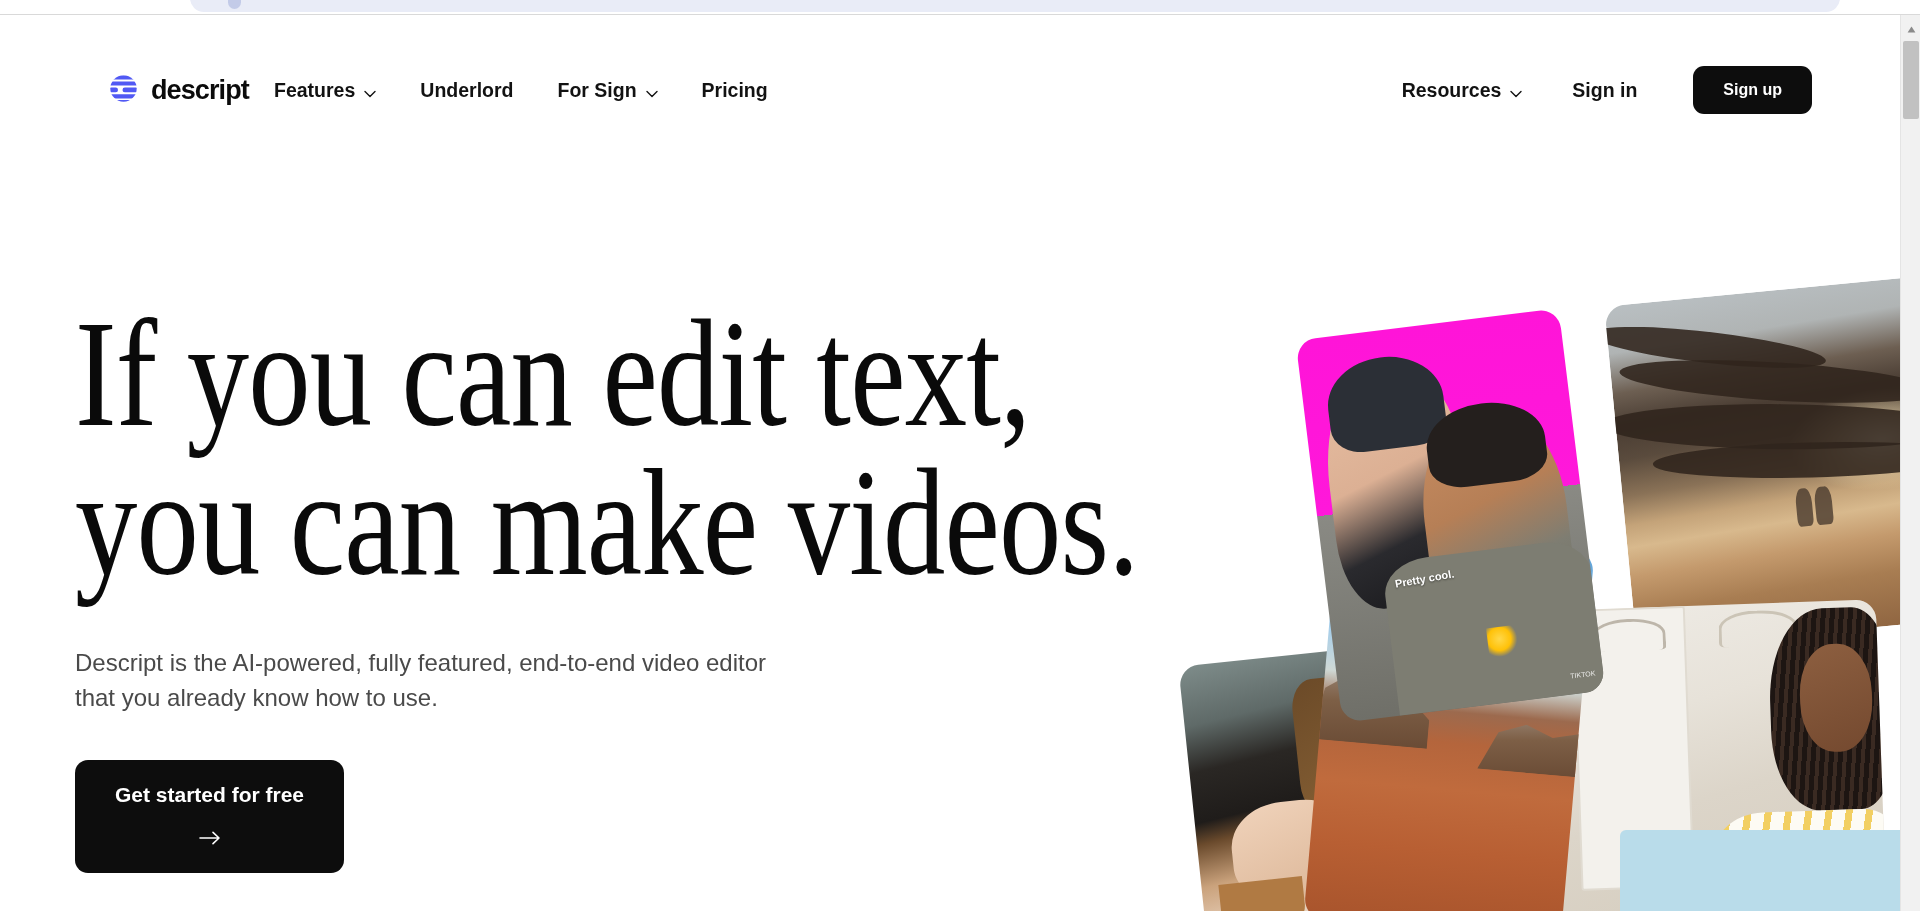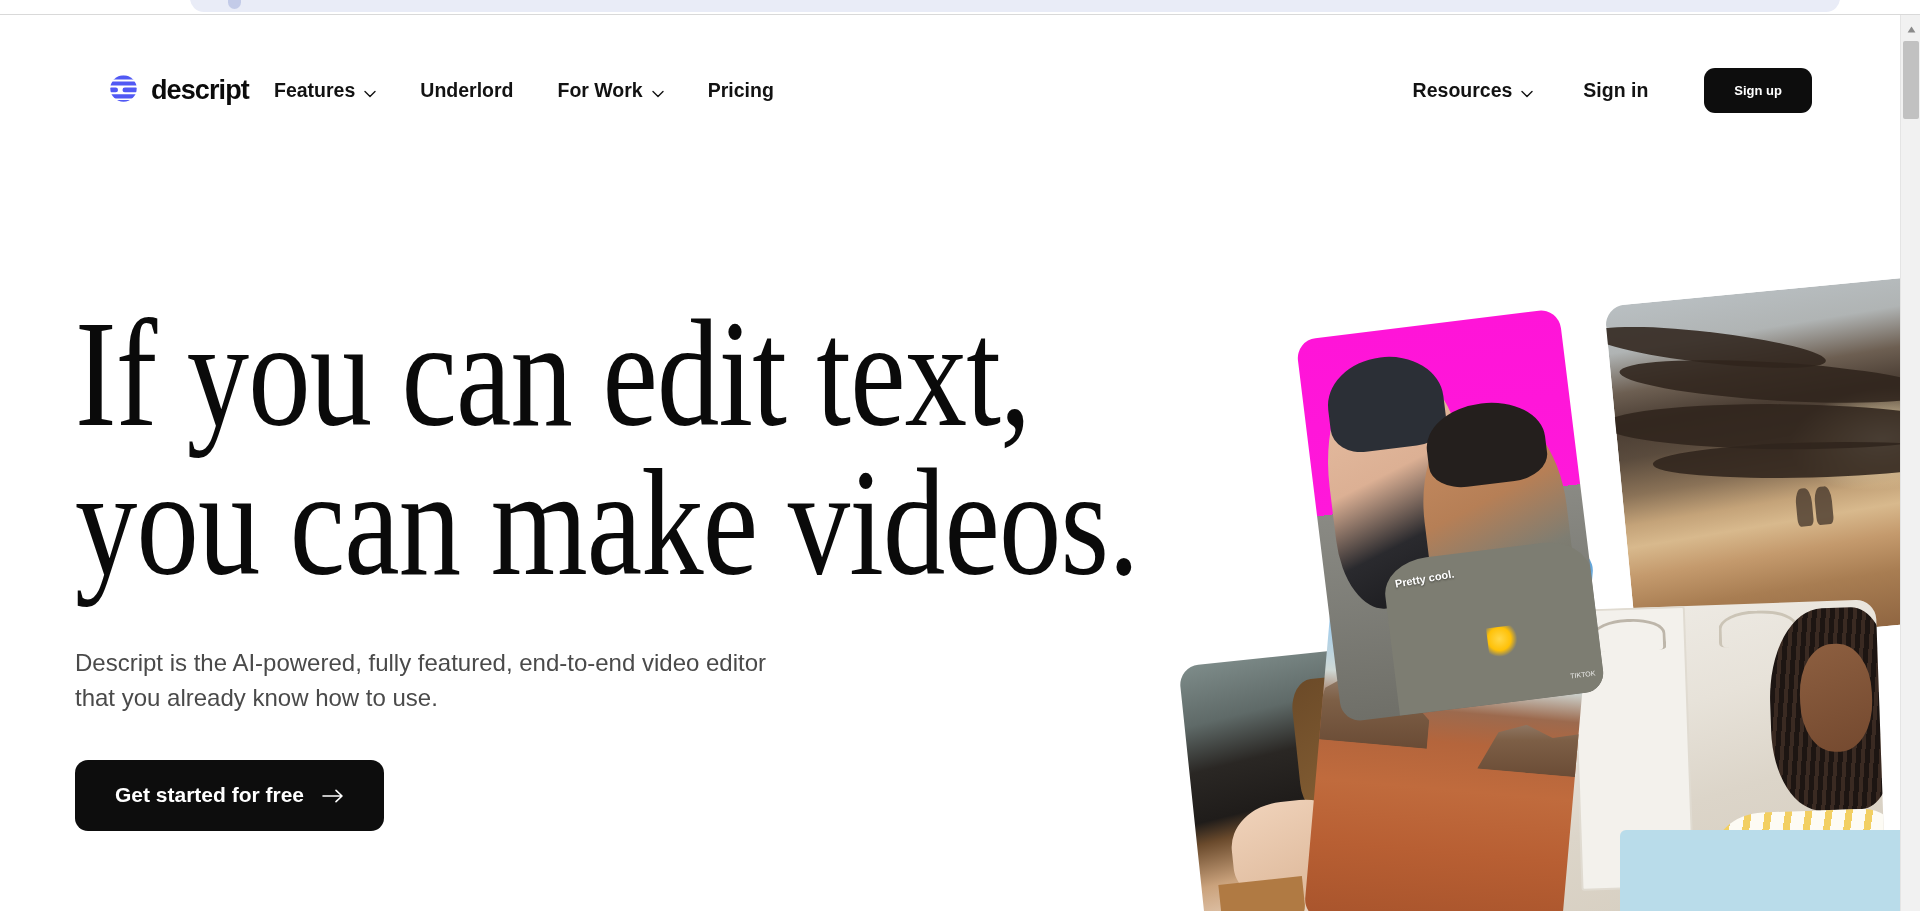--- a/index.html
+++ b/index.html
@@ -134,21 +134,21 @@
     position: absolute;
     right: 88px;
     display: flex;
     align-items: center;
     gap: 6px;
   }
   #signup-button {
     margin-left: 28px;
     background: #0d0d0d;
     color: #ffffff;
-    font-size: 13px;
+    font-size: 16px;
     font-weight: 700;
     border: none;
     border-radius: 11px;
     padding: 15px 30px;
     cursor: pointer;
     font-family: "Liberation Sans", sans-serif;
     white-space: nowrap;
   }
 
   
@@ -190,20 +190,21 @@
     gap: 18px;
     background: #0d0d0d;
     color: #ffffff;
     border: none;
     border-radius: 13px;
     padding: 23px 40px;
     font-size: 21px;
     font-weight: 700;
     cursor: pointer;
     font-family: "Liberation Sans", sans-serif;
+    flex-direction: column;
   }
   #hero-cta .cta-arrow { display: block; margin-top: 1px; }
 
   
   #hero-collage {
     position: absolute;
     left: 1290px;
     top: 250px;
     width: 640px;
     height: 660px;
@@ -458,21 +459,21 @@
               <path d="M1 1.6 L6 6.4 L11 1.6" fill="none" stroke="#121212" stroke-width="1.4" stroke-linecap="round" stroke-linejoin="round"></path>
             </svg>
         </span>
       </div>
 
       <div class="nav-link">
         <span>Underlord</span>
       </div>
 
       <div class="nav-link">
-        <span>For Work</span>
+        <span>For Sign</span>
         <span class="caret">
           <svg width="12" height="8" viewBox="0 0 12 8">
               <path d="M1 1.6 L6 6.4 L11 1.6" fill="none" stroke="#121212" stroke-width="1.4" stroke-linecap="round" stroke-linejoin="round"></path>
             </svg>
         </span>
       </div>
 
       <div class="nav-link">
         <span>Pricing</span>
       </div>

